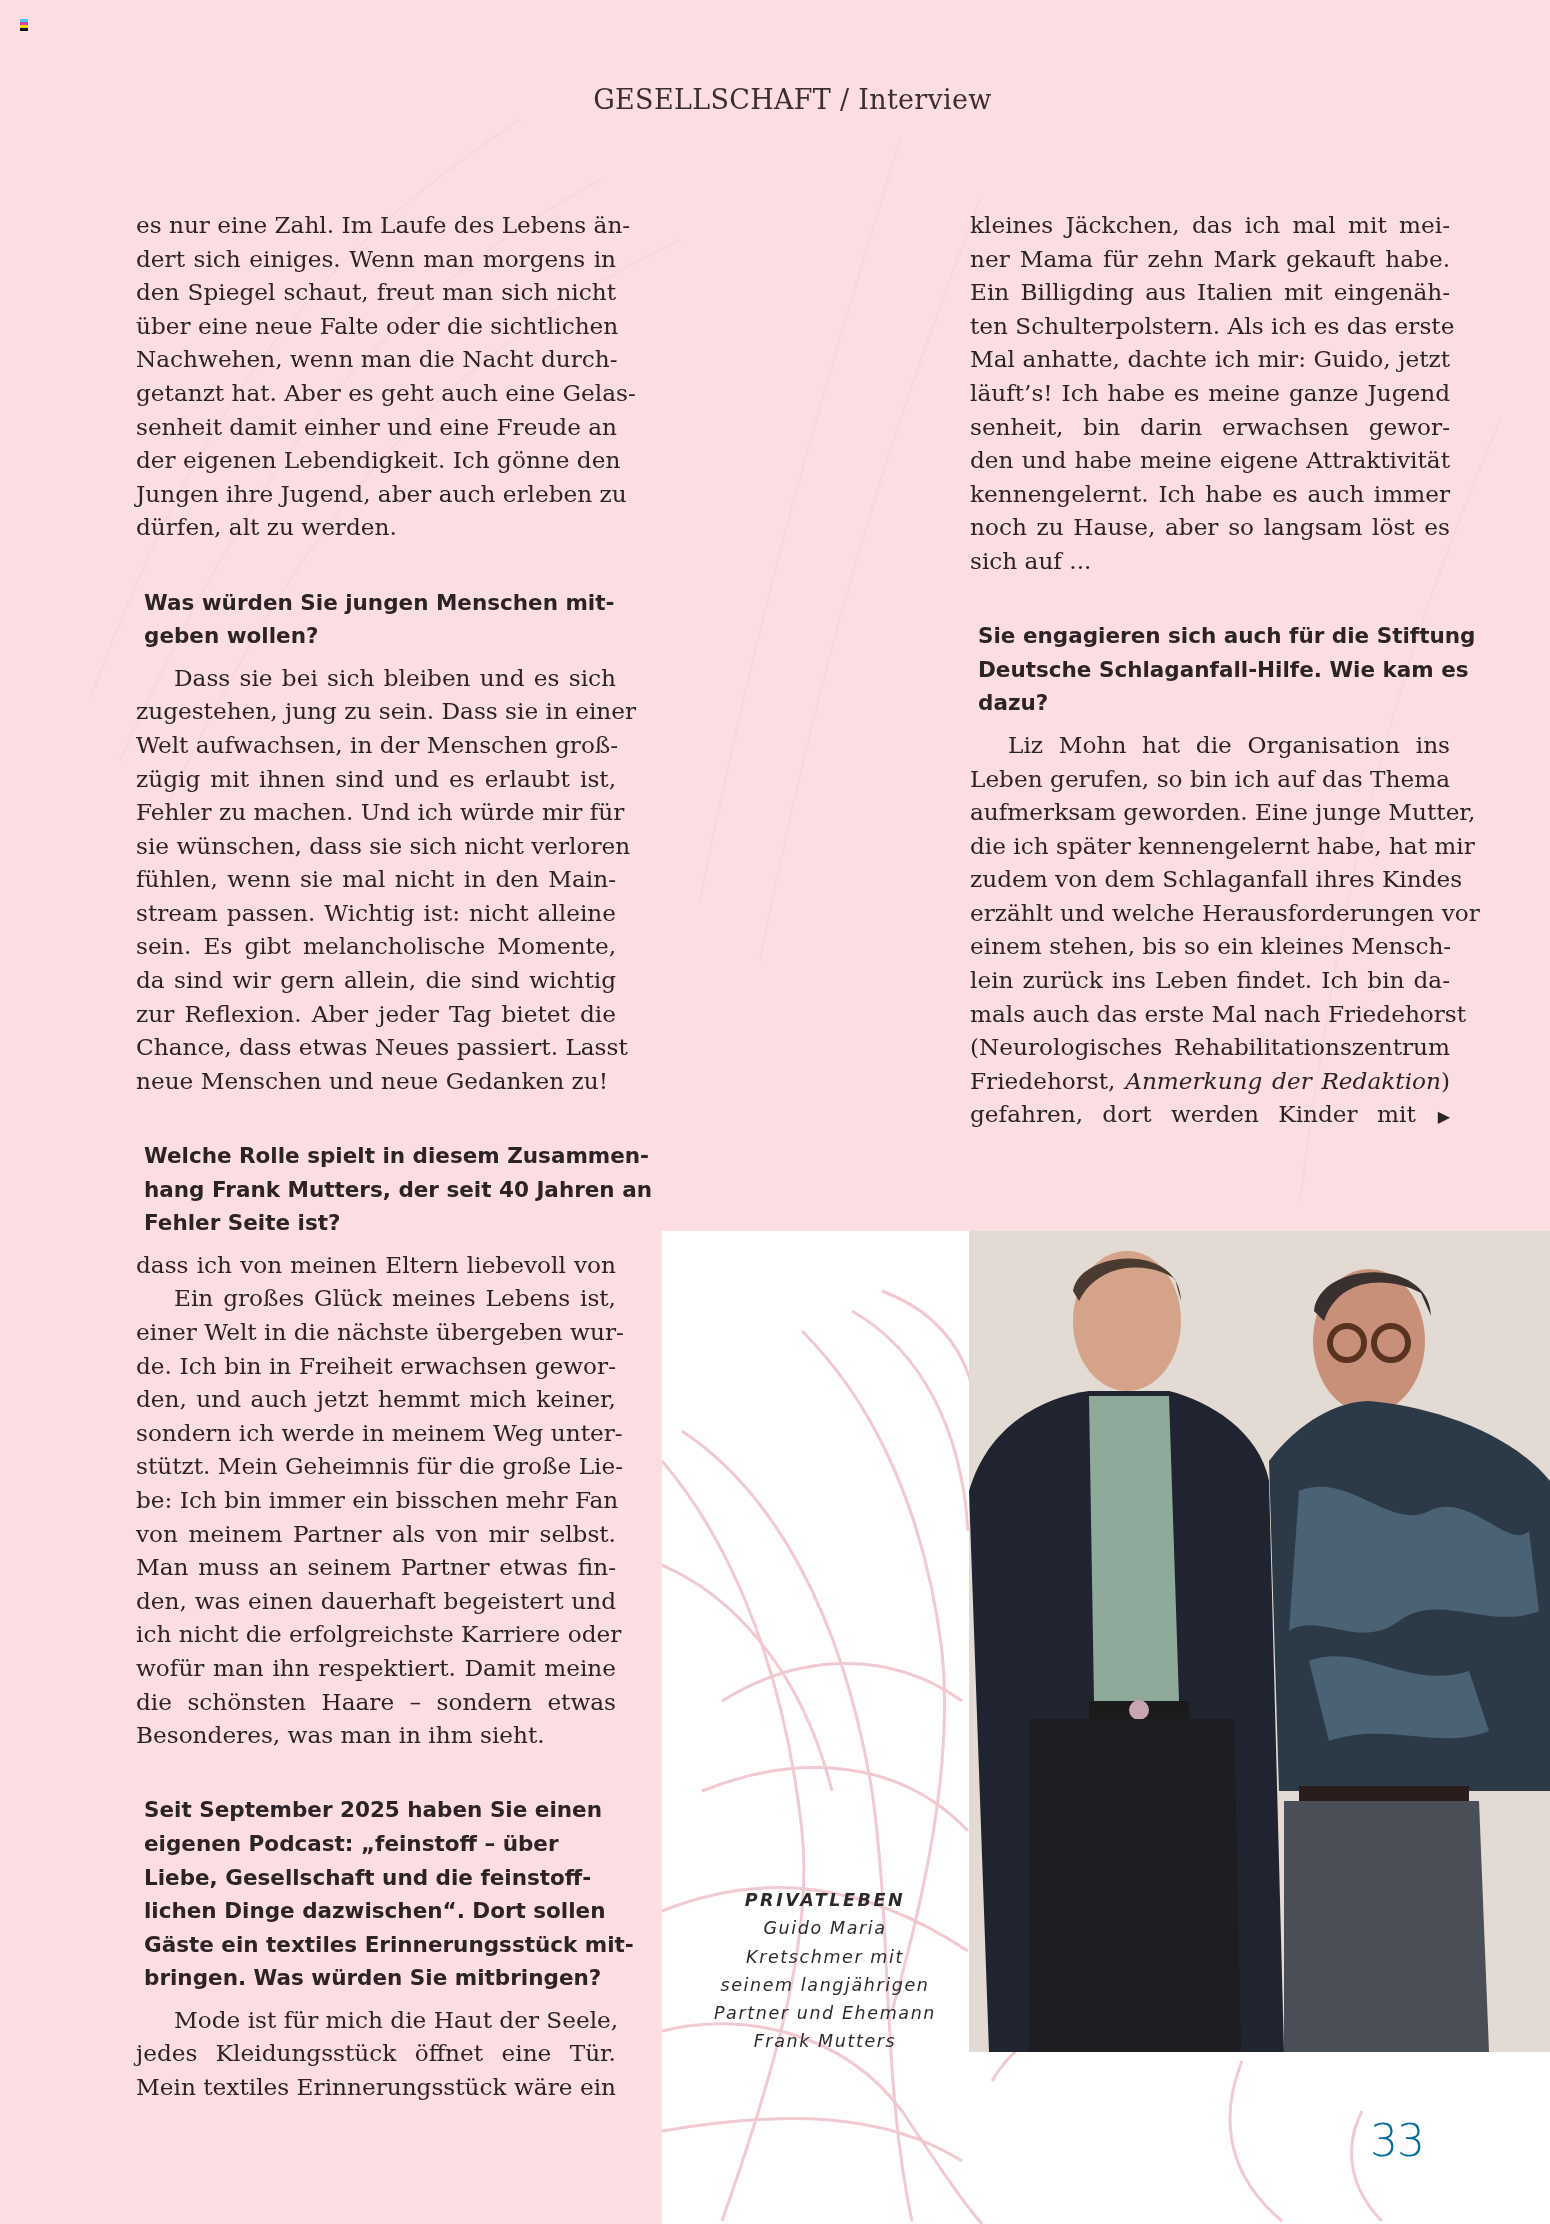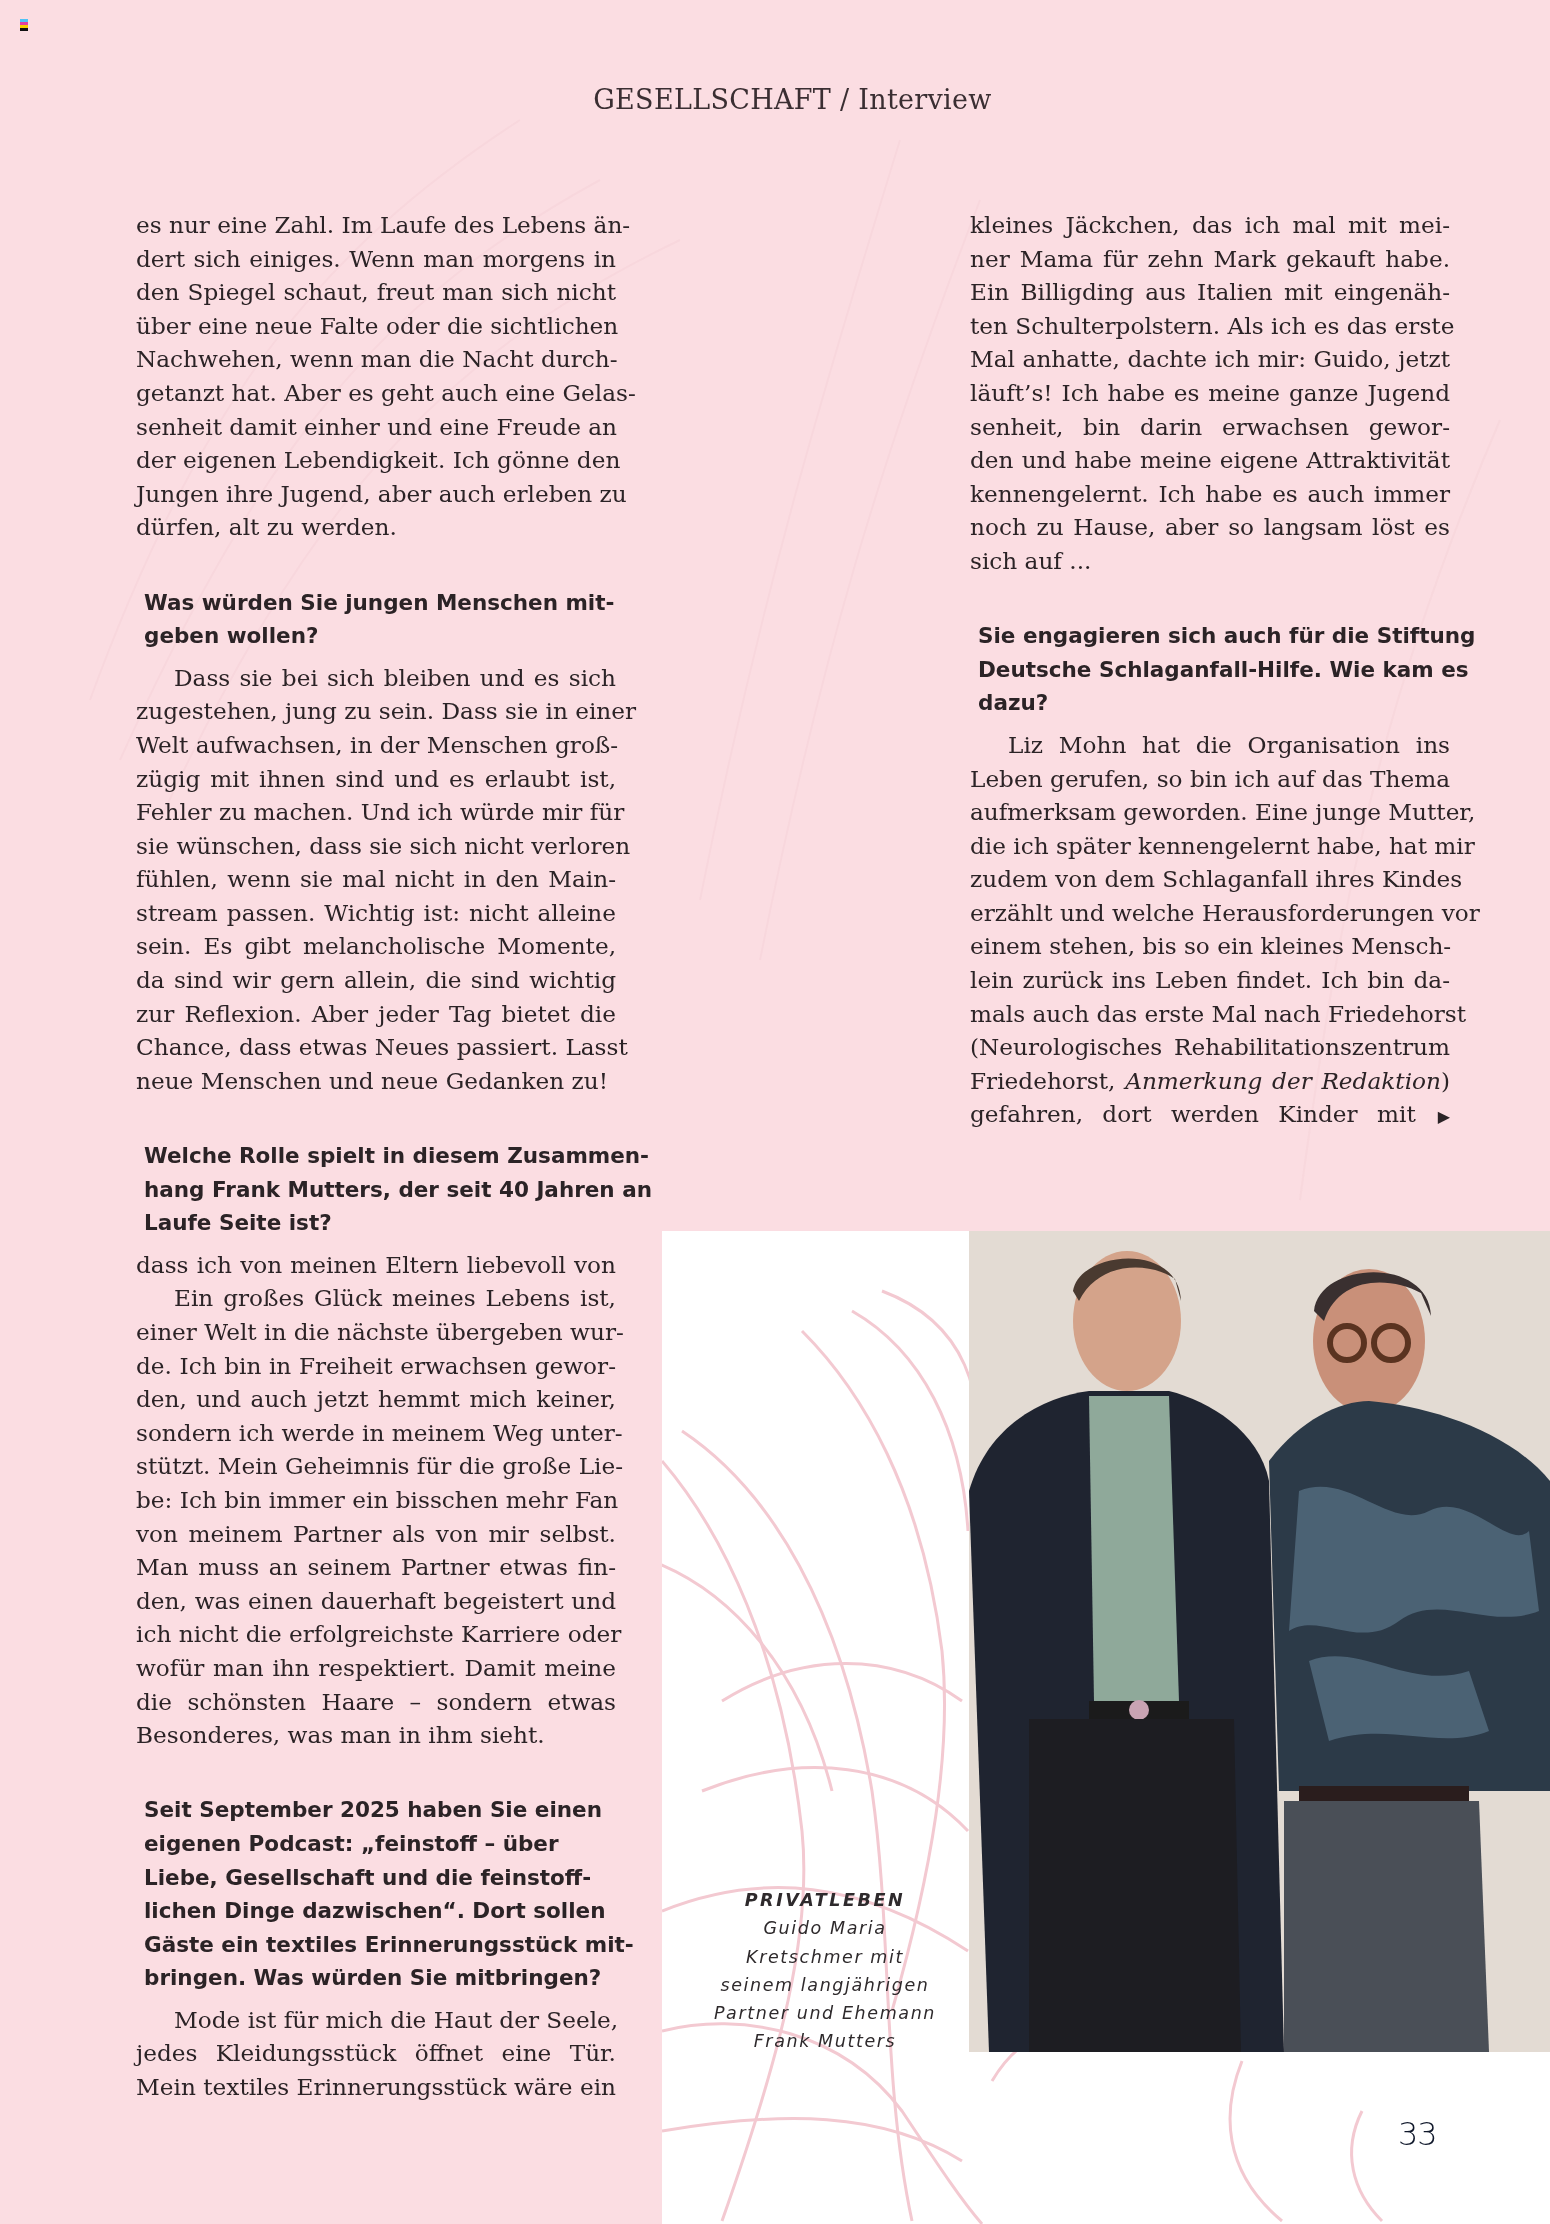--- a/index.html
+++ b/index.html
@@ -51,23 +51,23 @@
     background: #e3dbd3; overflow: hidden;
   }
   .caption {
     position: absolute; left: 690px; top: 1886px; width: 270px; text-align: center;
     font-family: "DejaVu Sans", sans-serif; font-size: 17.5px; line-height: 28.3px;
     letter-spacing: 1.6px; color: #2e2a2c; font-style: italic;
   }
   .caption .title { letter-spacing: 2.6px; font-weight: 600; display: block; }
   .caption .line { display: block; }
   .page-number {
-    position: absolute; left: 1398px; top: 2115px;
-    font-family: "DejaVu Sans", sans-serif; font-size: 32px; font-weight: 300;
-    color: #0f172a; letter-spacing: -1px;
+    position: absolute; left: 1370px; top: 2115px;
+    font-family: "DejaVu Sans", sans-serif; font-size: 44px; font-weight: 300;
+    color: #0369a1; letter-spacing: -1px;
   }
 </style>
 </head>
 <body>
 
 <svg class="bg-lines" width="1550" height="2224" viewBox="0 0 1550 2224">
   <g fill="none" stroke="#f6d3d9" stroke-width="2" opacity="0.55">
     <path d="M90 700 C 200 400, 320 250, 520 120"></path>
     <path d="M120 760 C 260 450, 380 300, 600 180"></path>
     <path d="M160 820 C 300 520, 430 360, 680 240"></path>
@@ -116,21 +116,21 @@
       <span class="line">sein. Es gibt melancholische Momente,</span>
       <span class="line">da sind wir gern allein, die sind wichtig</span>
       <span class="line">zur Reflexion. Aber jeder Tag bietet die</span>
       <span class="line">Chance, dass etwas Neues passiert. Lasst</span>
       <span class="line last">neue Menschen und neue Gedanken zu!</span>
     </p>
   <div class="gap"></div>
   <p class="question" id="q2q">
       <span class="line last">Welche Rolle spielt in diesem Zusammen-</span>
       <span class="line last">hang Frank Mutters, der seit 40 Jahren an</span>
-      <span class="line last">Laufe Seite ist?</span>
+      <span class="line last">Fehler Seite ist?</span>
     </p>
   <p class="para" id="q2a">
       <span class="line">dass ich von meinen Eltern liebevoll von</span>
       <span class="line indent">Ein großes Glück meines Lebens ist,</span>
       <span class="line">einer Welt in die nächste übergeben wur-</span>
       <span class="line">de. Ich bin in Freiheit erwachsen gewor-</span>
       <span class="line">den, und auch jetzt hemmt mich keiner,</span>
       <span class="line">sondern ich werde in meinem Weg unter-</span>
       <span class="line">stützt. Mein Geheimnis für die große Lie-</span>
       <span class="line">be: Ich bin immer ein bisschen mehr Fan</span>

